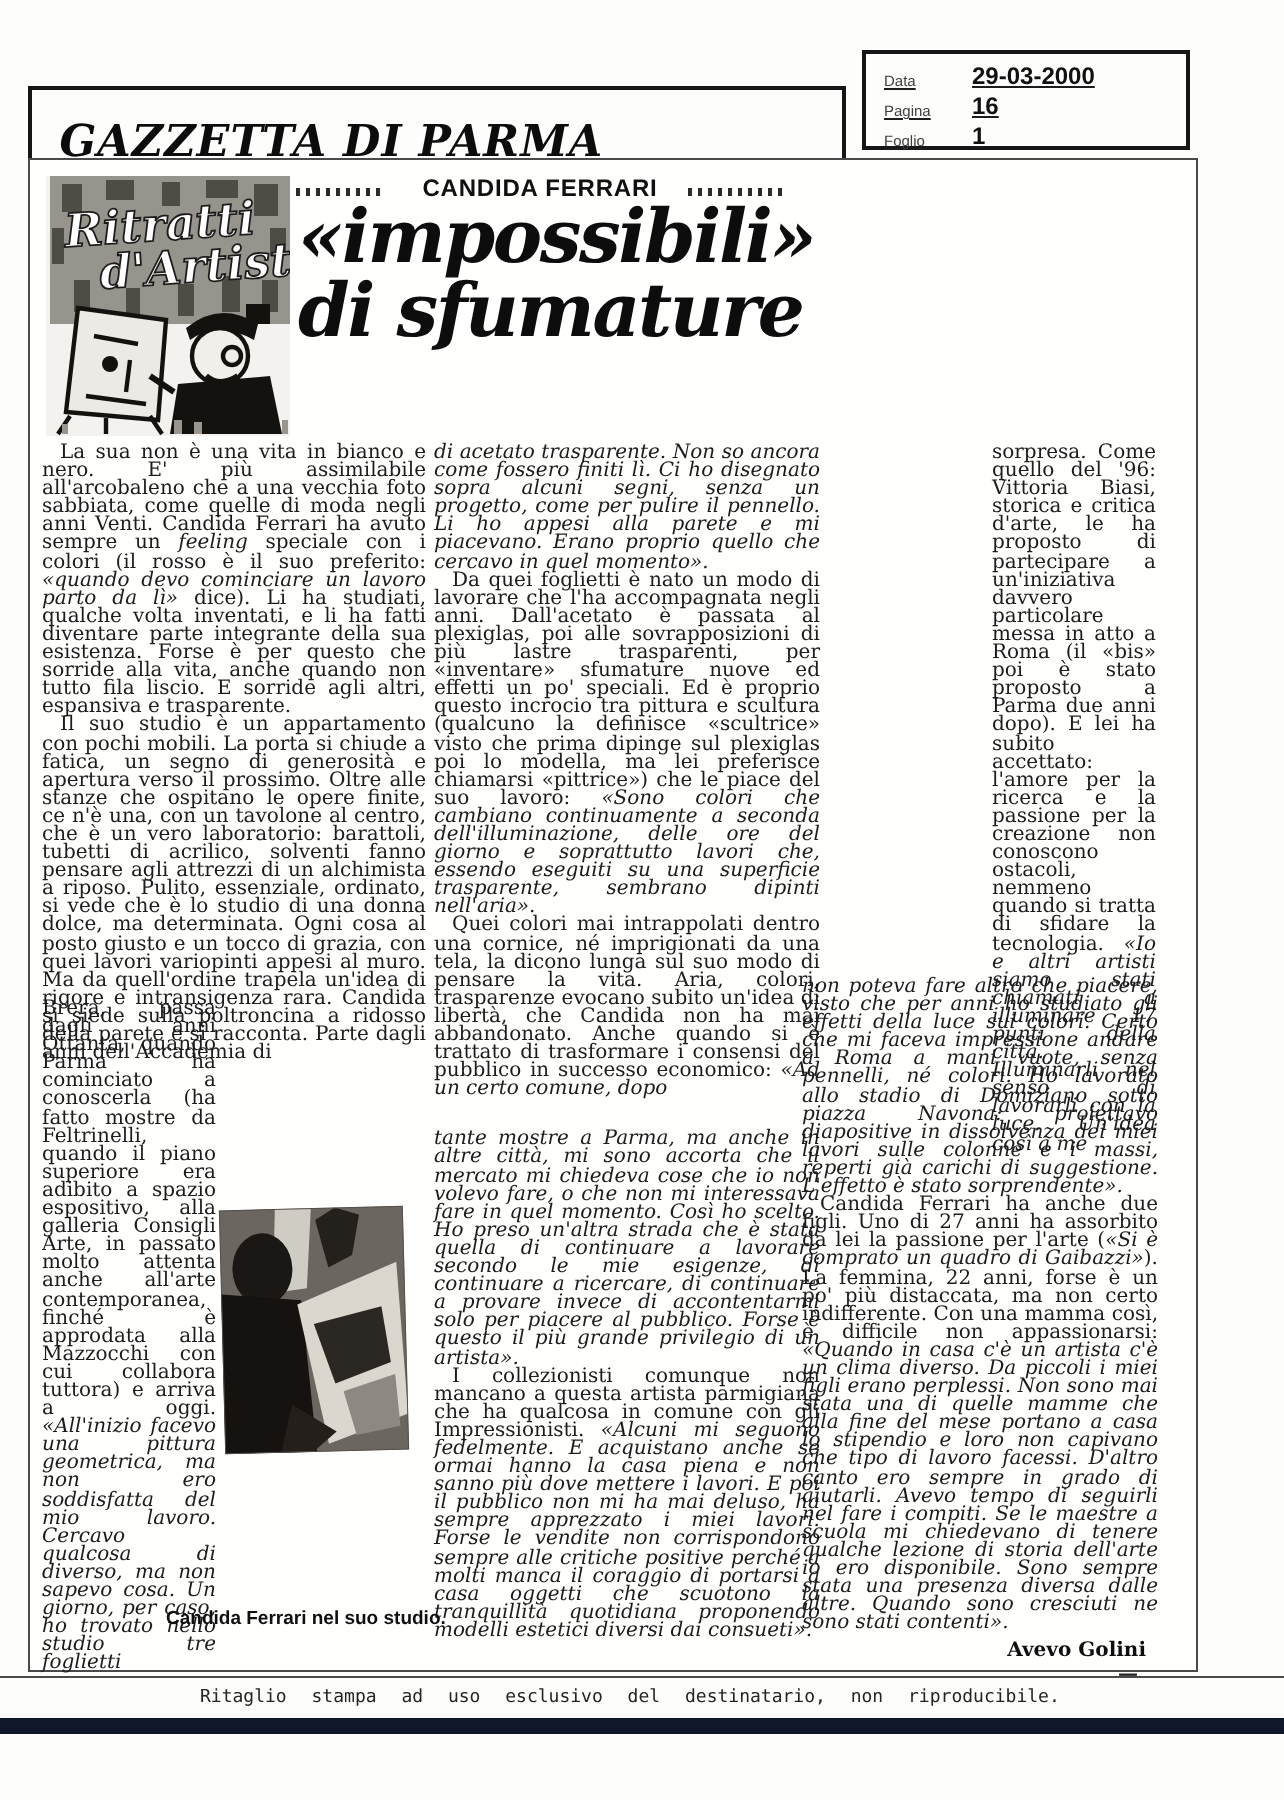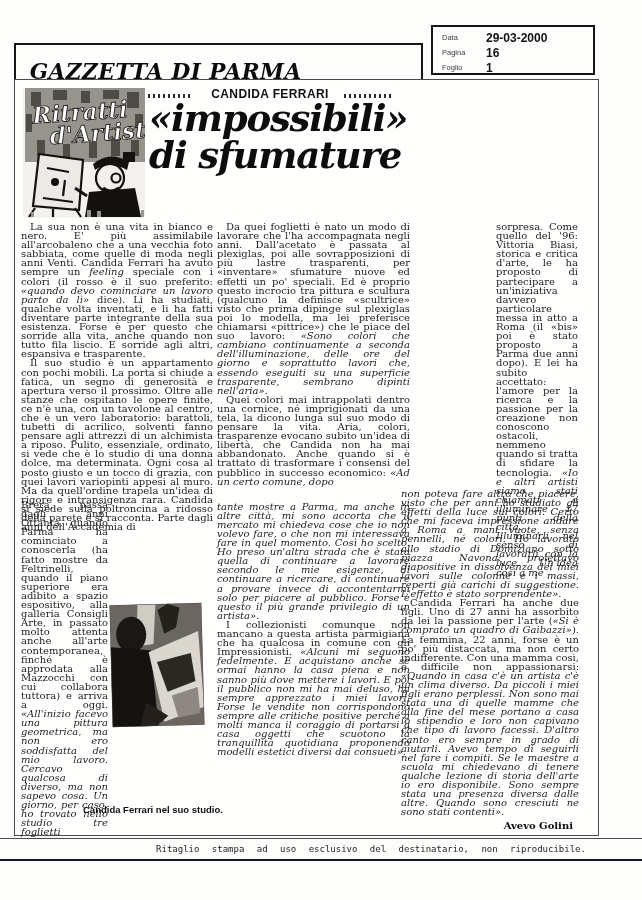--- a/index.html
+++ b/index.html
@@ -6,21 +6,21 @@
   body{
     width:642px;height:900px;position:relative;background:#fdfdfb;
     font-family:"DejaVu Serif",serif;color:#1b1b1b;overflow:hidden;
   }
   .abs{position:absolute;}
   
   .masthead-box{left:14px;top:19px;width:409px;height:55px;border:2px solid #161616;box-sizing:border-box;display:flex;align-items:center;margin-top:24px;}
   .masthead-title{font:bold italic 22px "DejaVu Serif",serif;letter-spacing:.5px;color:#0c0c0c;padding-left:14px;white-space:nowrap;transform:scaleX(.98);transform-origin:left;}
   
   .stamp-box{left:431px;top:25px;width:164px;height:50px;border:2px solid #161616;box-sizing:border-box;padding:3px 0 0 9px;}
-  .stamp-row{display:flex;align-items:center;height:15px;}
+  .stamp-row{display:flex;align-items:flex-end;height:15px;text-decoration:underline;}
   .stamp-label{font:400 7.5px "Liberation Sans",sans-serif;color:#3d3d3d;width:44px;}
   .stamp-value{font:600 12px "Liberation Sans",sans-serif;color:#111;}
   
   .article-frame{left:14px;top:79px;width:585px;height:757px;border:1px solid #4a4a4a;box-sizing:border-box;background:#fffffe;}
   
   .kicker{left:150px;top:87px;width:240px;text-align:center;font:bold 12px "Liberation Sans",sans-serif;letter-spacing:.4px;color:#101010;}
   .kicker-bar{height:4px;top:94px;background:repeating-linear-gradient(90deg,#2c2c2c 0 2px,transparent 2px 5px);}
   .kicker-bar.l{left:148px;width:44px;}
   .kicker-bar.r{left:344px;width:48px;}
   .headline{left:149px;top:100px;width:268px;font:bold italic 37px/37px "DejaVu Serif",serif;letter-spacing:-1.2px;color:#0d0d0d;}
@@ -35,21 +35,21 @@
   #col2{left:217px;top:222px;width:193px;}
   #col3a{left:496px;top:222px;width:82px;}
   #col3b{left:401px;top:489px;width:178px;}
   .byline{font:bold 10px "DejaVu Serif",serif;text-align:right;margin-top:4px;padding-right:6px;color:#0e0e0e;}
   .end-dash{text-align:right;font:bold 10px "DejaVu Serif",serif;padding-right:10px;line-height:14px;color:#222;}
   
   .logo-art{left:23px;top:88px;}
   .studio-photo{left:111px;top:604px;transform:rotate(-1.5deg);}
   .caption{left:83px;top:804px;font:bold 9.5px "Liberation Sans",sans-serif;color:#0f0f0f;}
   
-  .footer-strip{left:0;top:838px;width:642px;height:20px;border-top:1px solid #4a4a4a;border-bottom:2px solid #0f172a;box-sizing:content-box;background:#fdfdfb;text-align:center;}
+  .footer-strip{left:0;top:838px;width:642px;height:20px;border-top:1px solid #4a4a4a;border-bottom:8px solid #0f172a;box-sizing:content-box;background:#fdfdfb;}
   .footer-text{font:9px "DejaVu Sans Mono",monospace;line-height:20px;word-spacing:7px;color:#232323;padding-left:100px;white-space:nowrap;}
 </style>
 </head>
 <body>
 
 <div class="abs masthead-box">
   <span class="masthead-title">GAZZETTA DI PARMA</span>
 </div>
 
 <div class="abs stamp-box">
@@ -124,20 +124,21 @@
 </div>
 
 <div id="col1a" class="abs col">
     <p class="ind"><span>La sua non è una vita in bianco e nero. E' più assimilabile all'arcobaleno che a una vecchia foto sabbiata, come quelle di moda negli anni Venti. Candida Ferrari ha avuto sempre un </span><span class="it">feeling</span><span> speciale con i colori (il rosso è il suo preferito: </span><span class="it">«quando devo cominciare un lavoro parto da lì»</span><span> dice). Li ha studiati, qualche volta inventati, e li ha fatti diventare parte integrante della sua esistenza. Forse è per questo che sorride alla vita, anche quando non tutto fila liscio. E sorride agli altri, espansiva e trasparente.</span></p>
     <p class="ind"><span>Il suo studio è un appartamento con pochi mobili. La porta si chiude a fatica, un segno di generosità e apertura verso il prossimo. Oltre alle stanze che ospitano le opere finite, ce n'è una, con un tavolone al centro, che è un vero laboratorio: barattoli, tubetti di acrilico, solventi fanno pensare agli attrezzi di un alchimista a riposo. Pulito, essenziale, ordinato, si vede che è lo studio di una donna dolce, ma determinata. Ogni cosa al posto giusto e un tocco di grazia, con quei lavori variopinti appesi al muro. Ma da quell'ordine trapela un'idea di rigore e intransigenza rara. Candida si siede sulla poltroncina a ridosso della parete e si racconta. Parte dagli anni dell'Accademia di</span></p>
   </div>
 <div id="col1b" class="abs col">
     <p class=""><span>Brera, passa dagli anni Ottanta, quando Parma ha cominciato a conoscerla (ha fatto mostre da Feltrinelli, quando il piano superiore era adibito a spazio espositivo, alla galleria Consigli Arte, in passato molto attenta anche all'arte contemporanea, finché è approdata alla Mazzocchi con cui collabora tuttora) e arriva a oggi. </span><span class="it">«All'inizio facevo una pittura geometrica, ma non ero soddisfatta del mio lavoro. Cercavo qualcosa di diverso, ma non sapevo cosa. Un giorno, per caso, ho trovato nello studio tre foglietti</span></p>
   </div>
 <div id="col2" class="abs col">
+    <p class=""><span class="it">di acetato trasparente. Non so ancora come fossero finiti lì. Ci ho disegnato sopra alcuni segni, senza un progetto, come per pulire il pennello. Li ho appesi alla parete e mi piacevano. Erano proprio quello che cercavo in quel momento».</span></p>
     <p class="ind"><span>Da quei foglietti è nato un modo di lavorare che l'ha accompagnata negli anni. Dall'acetato è passata al plexiglas, poi alle sovrapposizioni di più lastre trasparenti, per «inventare» sfumature nuove ed effetti un po' speciali. Ed è proprio questo incrocio tra pittura e scultura (qualcuno la definisce «scultrice» visto che prima dipinge sul plexiglas poi lo modella, ma lei preferisce chiamarsi «pittrice») che le piace del suo lavoro: </span><span class="it">«Sono colori che cambiano continuamente a seconda dell'illuminazione, delle ore del giorno e soprattutto lavori che, essendo eseguiti su una superficie trasparente, sembrano dipinti nell'aria».</span></p>
     <p class="ind"><span>Quei colori mai intrappolati dentro una cornice, né imprigionati da una tela, la dicono lunga sul suo modo di pensare la vita. Aria, colori, trasparenze evocano subito un'idea di libertà, che Candida non ha mai abbandonato. Anche quando si è trattato di trasformare i consensi del pubblico in successo economico: </span><span class="it">«Ad un certo comune, dopo</span></p>
     <div style="height: 16px;"></div>
     <p class=""><span class="it">tante mostre a Parma, ma anche in altre città, mi sono accorta che il mercato mi chiedeva cose che io non volevo fare, o che non mi interessava fare in quel momento. Così ho scelto. Ho preso un'altra strada che è stata quella di continuare a lavorare secondo le mie esigenze, di continuare a ricercare, di continuare a provare invece di accontentarmi solo per piacere al pubblico. Forse è questo il più grande privilegio di un artista».</span></p>
     <p class="ind"><span>I collezionisti comunque non mancano a questa artista parmigiana che ha qualcosa in comune con gli Impressionisti. </span><span class="it">«Alcuni mi seguono fedelmente. E acquistano anche se ormai hanno la casa piena e non sanno più dove mettere i lavori. E poi il pubblico non mi ha mai deluso, ha sempre apprezzato i miei lavori. Forse le vendite non corrispondono sempre alle critiche positive perché a molti manca il coraggio di portarsi a casa oggetti che scuotono la tranquillità quotidiana proponendo modelli estetici diversi dai consueti».</span></p>
   </div>
 <div id="col3a" class="abs col">
     <p class=""><span>sorpresa. Come quello del '96: Vittoria Biasi, storica e critica d'arte, le ha proposto di partecipare a un'iniziativa davvero particolare messa in atto a Roma (il «bis» poi è stato proposto a Parma due anni dopo). E lei ha subito accettato: l'amore per la ricerca e la passione per la creazione non conoscono ostacoli, nemmeno quando si tratta di sfidare la tecnologia. </span><span class="it">«Io e altri artisti siamo stati chiamati a illuminare 17 punti della città. Illuminarli nel senso di lavorarli con la luce. Un'idea così a me</span></p>
   </div>
 <div id="col3b" class="abs col">

